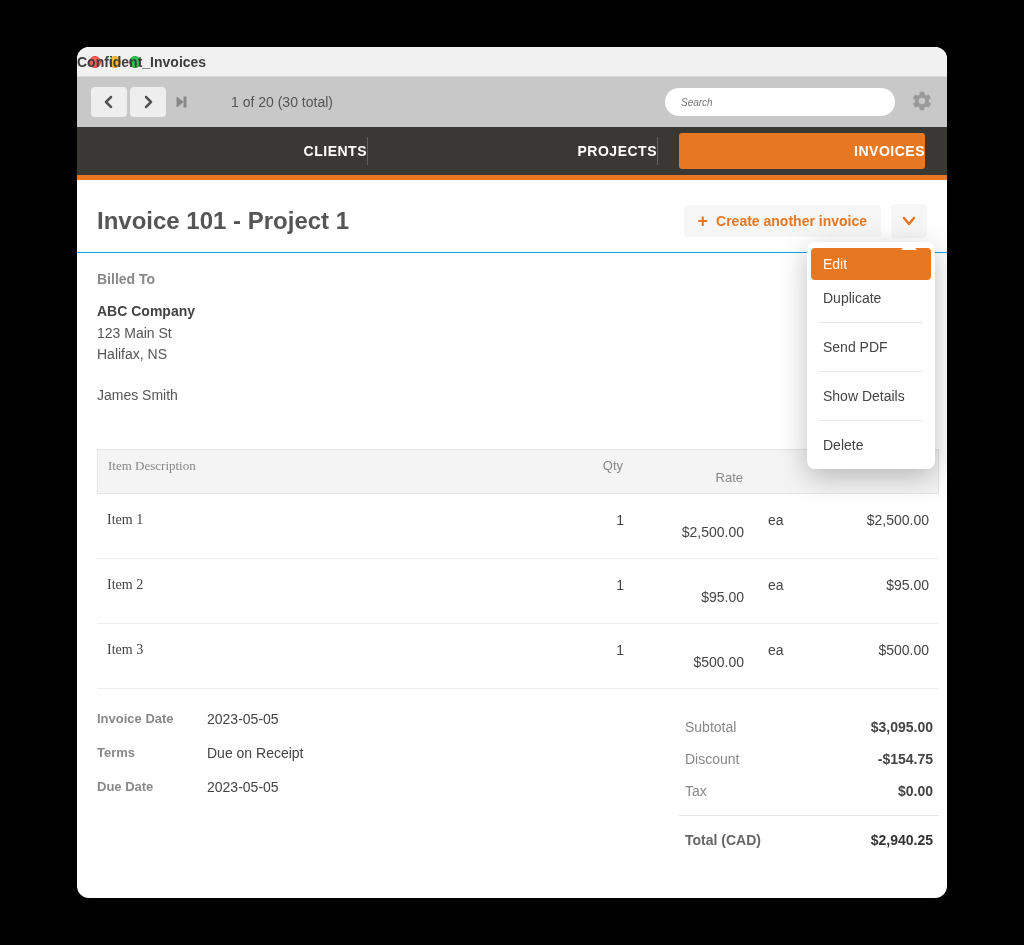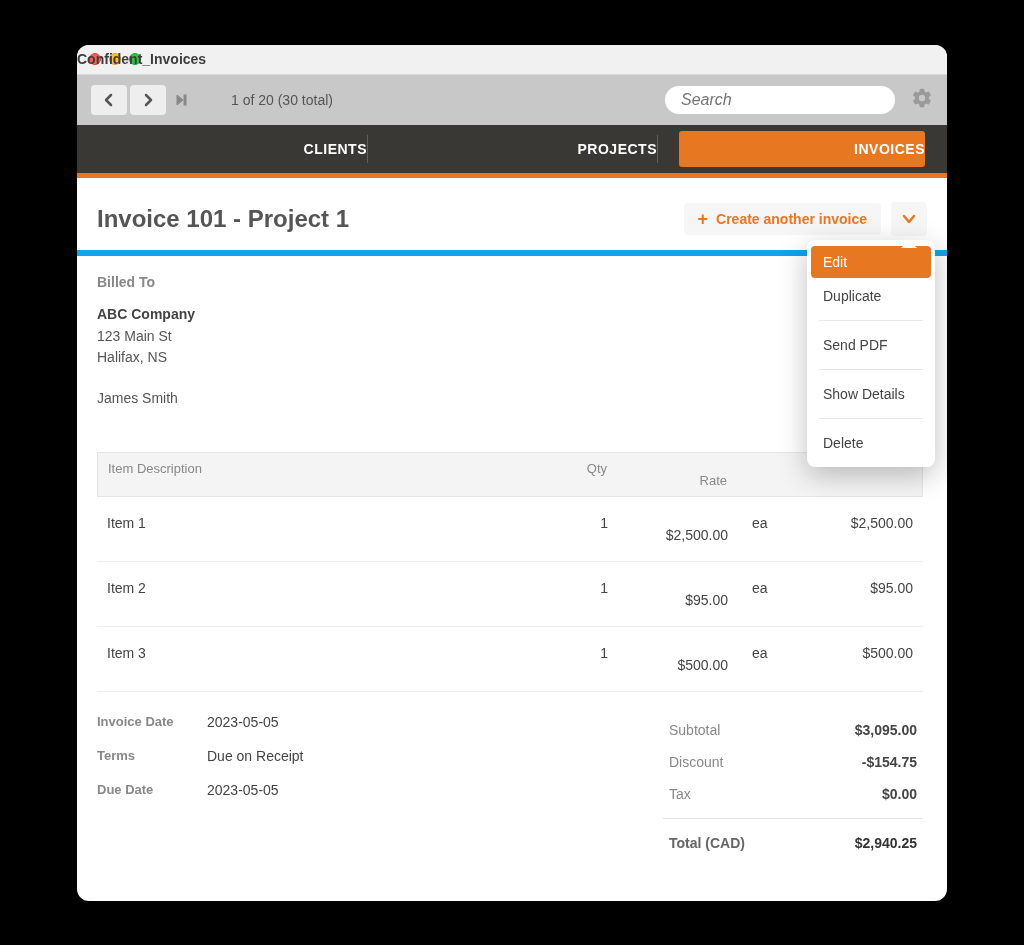--- a/index.html
+++ b/index.html
@@ -58,21 +58,21 @@
     cursor:pointer;
   }
   .nav-btn svg { stroke:#555; }
   .last-btn { width:26px; background:transparent; }
   .last-btn svg { stroke:#888; fill:#888; }
   .counter { color:#555; font-size:14px; margin-left:28px; }
   .spacer { flex:1; }
   .search {
     width:230px; height:28px; border-radius:14px;
     border:none; background:#fff; padding:0 16px;
-    font-style:italic; color:#999; font-size:16px;
+    font-style:italic; color:#999; font-size:10px;
     outline:none;
   }
   .gear-icon { margin-left:16px; cursor:pointer; }
   .gear-icon svg { fill:#9a9a9a; }
   
   .tabs {
     background:#3a3835;
     height:48px;
   }
   .tabs-inner {
@@ -123,33 +123,33 @@
   .popup::before {
     content:""; position:absolute; top:-8px; right:18px;
     border:8px solid transparent; border-bottom-color:#fff;
   }
   .popup-item {
     padding:10px 16px; font-size:14px; color:#444; cursor:pointer;
   }
   .popup-item.active { background:#e87722; color:#fff; border-radius:4px; margin:0 4px; padding:8px 12px; }
   .popup-sep { height:1px; background:#e8e8e8; margin:6px 12px; }
   
-  .content { padding:0 24px 24px 20px; border-top:6px solid #0ea5e9; }
+  .content { padding:0 8px 24px 20px; border-top:1px solid #0ea5e9; }
   .section-pad { padding-top:18px; }
   .billed-label { color:#888; font-weight:700; margin-bottom:16px; }
   .company { font-weight:700; color:#444; margin-bottom:4px; }
   .addr-line { color:#555; line-height:1.5; }
   .contact { margin-top:22px; color:#555; }
   
   .items { margin-top:46px; }
   .items-header {
     display:flex; background:#f4f4f4; border:1px solid #e5e5e5;
     padding:8px 10px; color:#888; font-size:13px;
   }
-  .col-desc { flex:1; }
+  .col-desc { flex:1;font-family:Liberation Serif, serif; }
   .col-qty { width:70px; text-align:right; }
   .col-rate { width:120px; text-align:right;margin-top:12px; }
   .col-unit { width:65px; text-align:left; padding-left:24px; }
   .col-total { width:120px; text-align:right; }
   .items-row {
     display:flex; padding:18px 10px; border-bottom:1px solid #eee;
     color:#444;
   }
   
   .footer-block { display:flex; padding-top:22px; }

